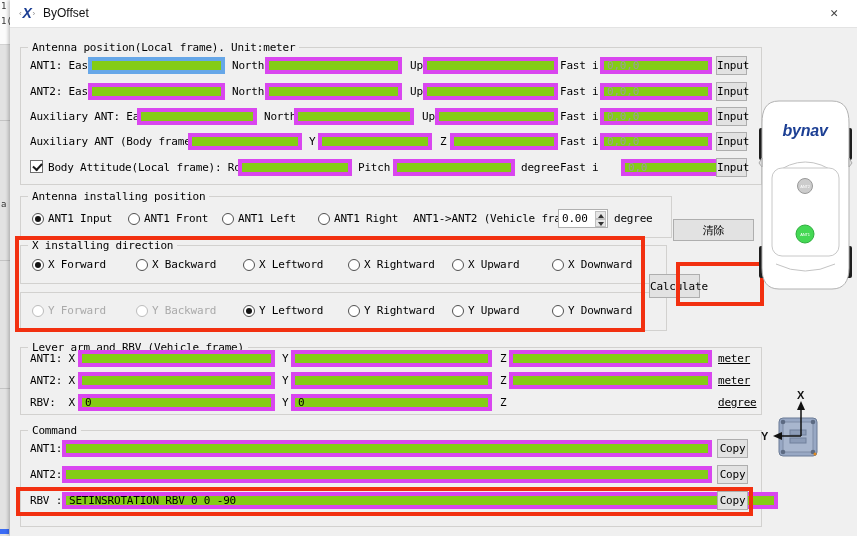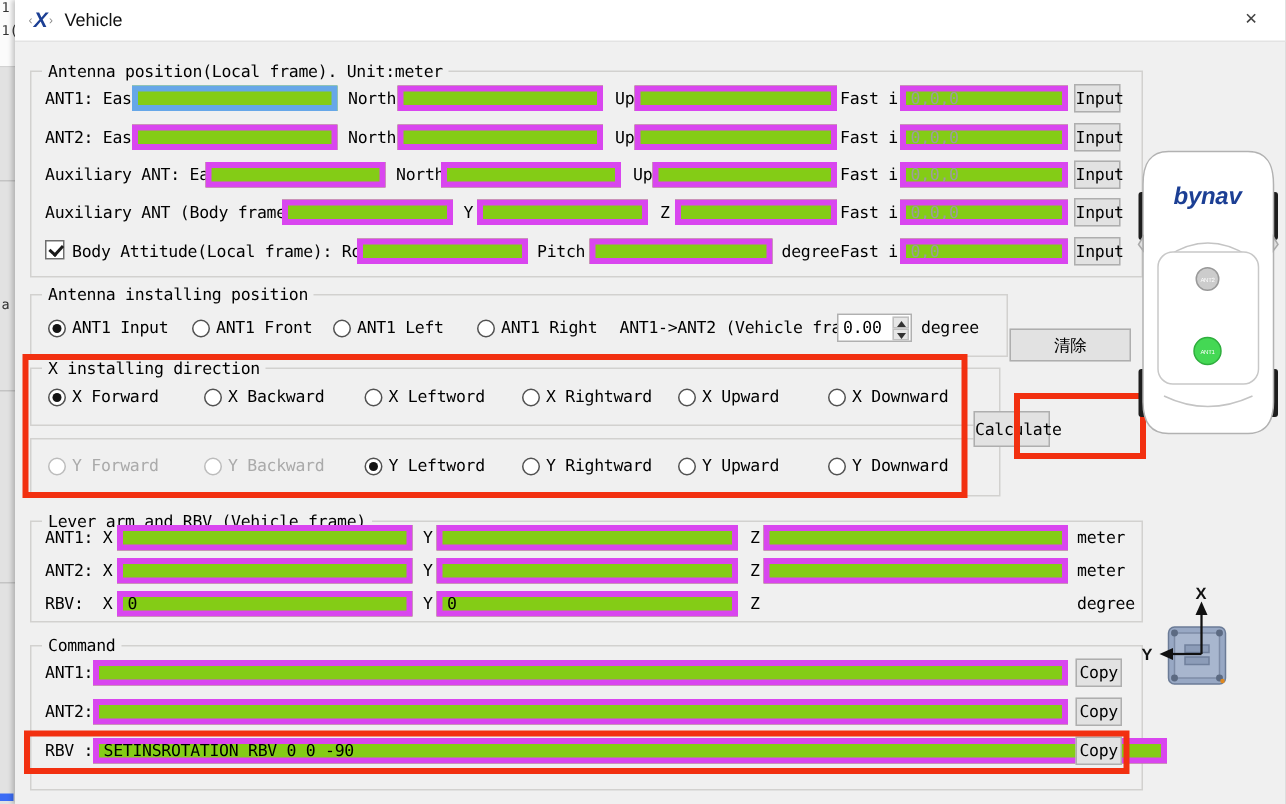--- a/index.html
+++ b/index.html
@@ -42,21 +42,21 @@
              border-left:2px solid #1a1a1a;border-bottom:2px solid #1a1a1a;transform:rotate(-48deg);}
   .spin{position:absolute;height:19px;border:1px solid #b0b0b0;background:#fff;box-sizing:border-box;}
   .spinval{position:absolute;left:3px;top:1px;line-height:15px;}
   .spbtn{position:absolute;right:1px;width:11px;height:8px;background:#e6e6e6;border:1px solid #c0c0c0;box-sizing:border-box;cursor:pointer;}
   .spbtn.up{top:1px;}
   .spbtn.dn{top:9px;}
   .spbtn::after{content:"";position:absolute;left:2px;border-left:3px solid transparent;border-right:3px solid transparent;}
   .spbtn.up::after{top:2px;border-bottom:4px solid #333;}
   .spbtn.dn::after{top:2px;border-top:4px solid #333;}
   .redbox{position:absolute;border:4px solid #f23010;box-sizing:border-box;pointer-events:none;}
-  .unit{position:absolute;height:17px;line-height:17px;white-space:pre;}
+  .unit{position:absolute;height:17px;line-height:17px;white-space:pre;text-decoration:underline;}
 </style>
 </head>
 <body>
 
 <div class="screen">
 
   <div class="bgstrip">
     <div class="white"></div>
     <div class="frag" style="top:1px">1</div>
     <div class="frag" style="top:16px">1(</div>
@@ -64,21 +64,21 @@
     <div class="row" style="top:120px"></div>
     <div class="row" style="top:260px"></div>
     <div class="row" style="top:388px"></div>
     <div class="bluebit"></div>
   </div>
 
   <div class="dialog">
 
     <div class="titlebar">
       <div class="appicon">X</div>
-      <div class="title">Vehicle</div>
+      <div class="title">ByOffset</div>
       <div class="closebtn">✕</div>
     </div>
 
     <div class="grp" style="left:10px;top:47px;width:740px;height:136px"></div>
     <div class="legend" style="left:18px;top:41px">Antenna position(Local frame). Unit:meter</div>
 
     <div class="lbl" style="left:20px;top:57px">ANT1: East</div>
     <input class="inp focus" style="left: 78px; top: 57px; width: 137px;">
     <div class="lbl" style="left:222px;top:57px">North</div>
     <input class="inp" style="left: 255px; top: 57px; width: 137px;">
@@ -118,21 +118,21 @@
     <input class="inp" style="left: 590px; top: 133px; width: 112px;" placeholder="0,0,0">
     <button class="btn" style="left:706px;top:132px;width:31px;height:19px">Input</button>
 
     <div class="cb" style="left:20px;top:160px"></div>
     <div class="lbl" style="left:38px;top:159px">Body Attitude(Local frame): Roll</div>
     <input class="inp" style="left: 228px; top: 159px; width: 114px;">
     <div class="lbl" style="left:348px;top:159px">Pitch</div>
     <input class="inp" style="left: 383px; top: 159px; width: 122px;">
     <div class="lbl" style="left:511px;top:159px">degree</div>
     <div class="lbl" style="left:550px;top:159px">Fast i</div>
-    <input class="inp" style="left: 590px; top: 159px; width: 112px;" placeholder="0,0">
+    <input class="inp" style="left: 611px; top: 159px; width: 112px;" placeholder="0,0">
     <button class="btn" style="left:706px;top:158px;width:31px;height:19px">Input</button>
 
     <div class="grp" style="left:10px;top:196px;width:650px;height:40px"></div>
     <div class="legend" style="left:18px;top:190px">Antenna installing position</div>
 
     <span class="rad sel" style="left:22px;top:213px"></span>
     <span class="rtext" style="left:38px;top:211px">ANT1 Input</span>
     <span class="rad" style="left:118px;top:213px"></span>
     <span class="rtext" style="left:134px;top:211px">ANT1 Front</span>
     <span class="rad" style="left:212px;top:213px"></span>

